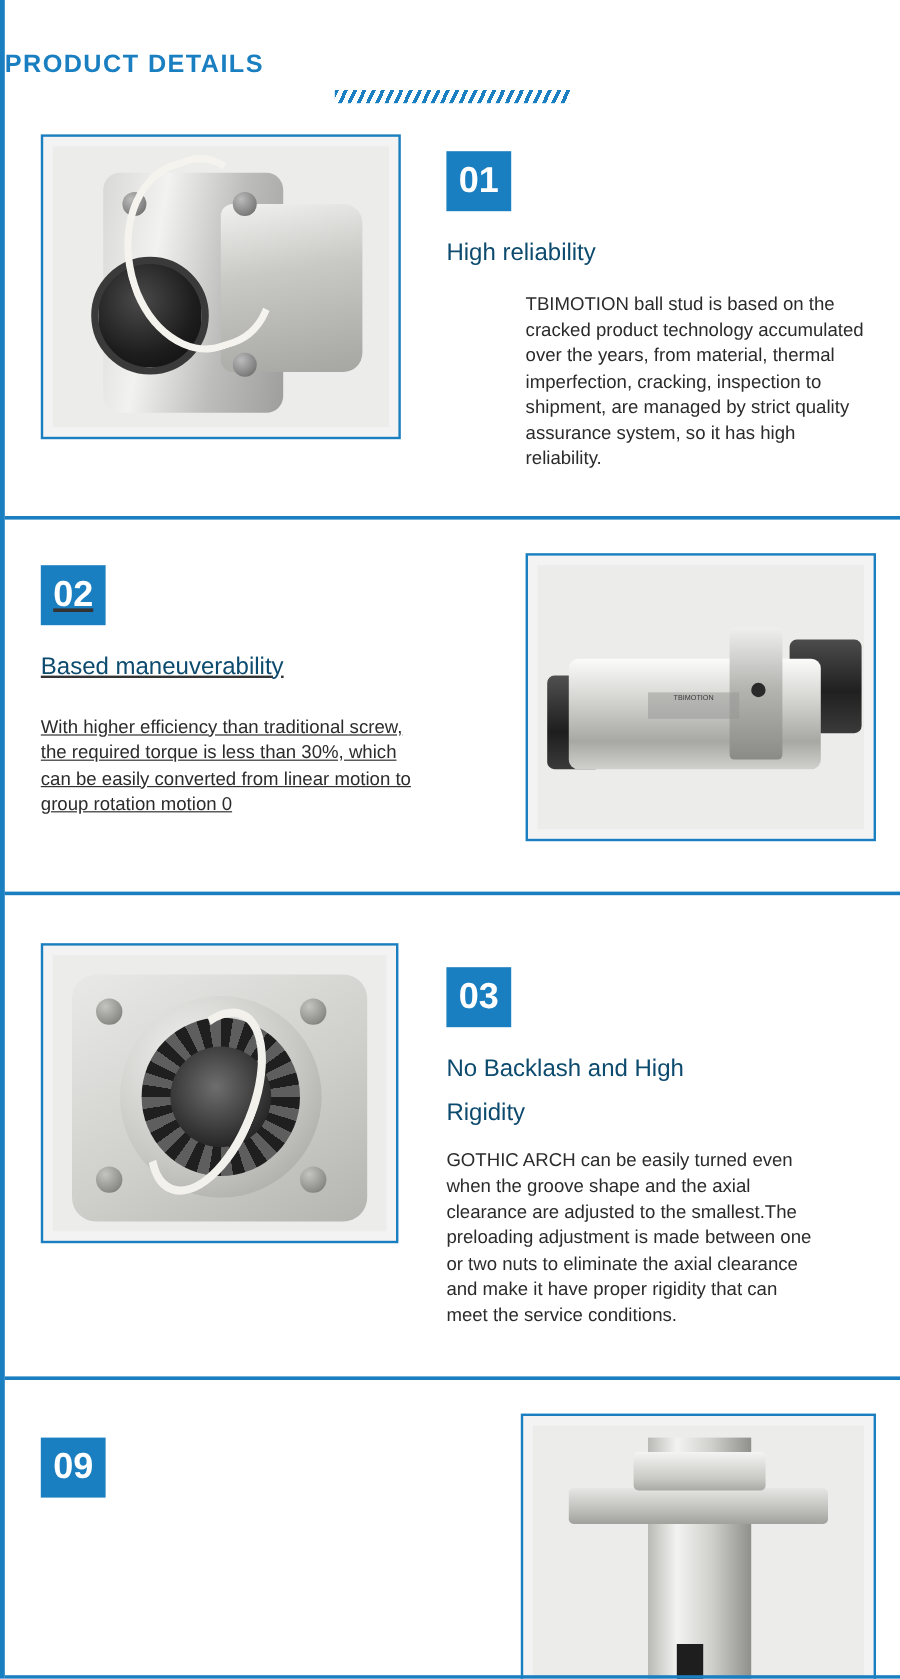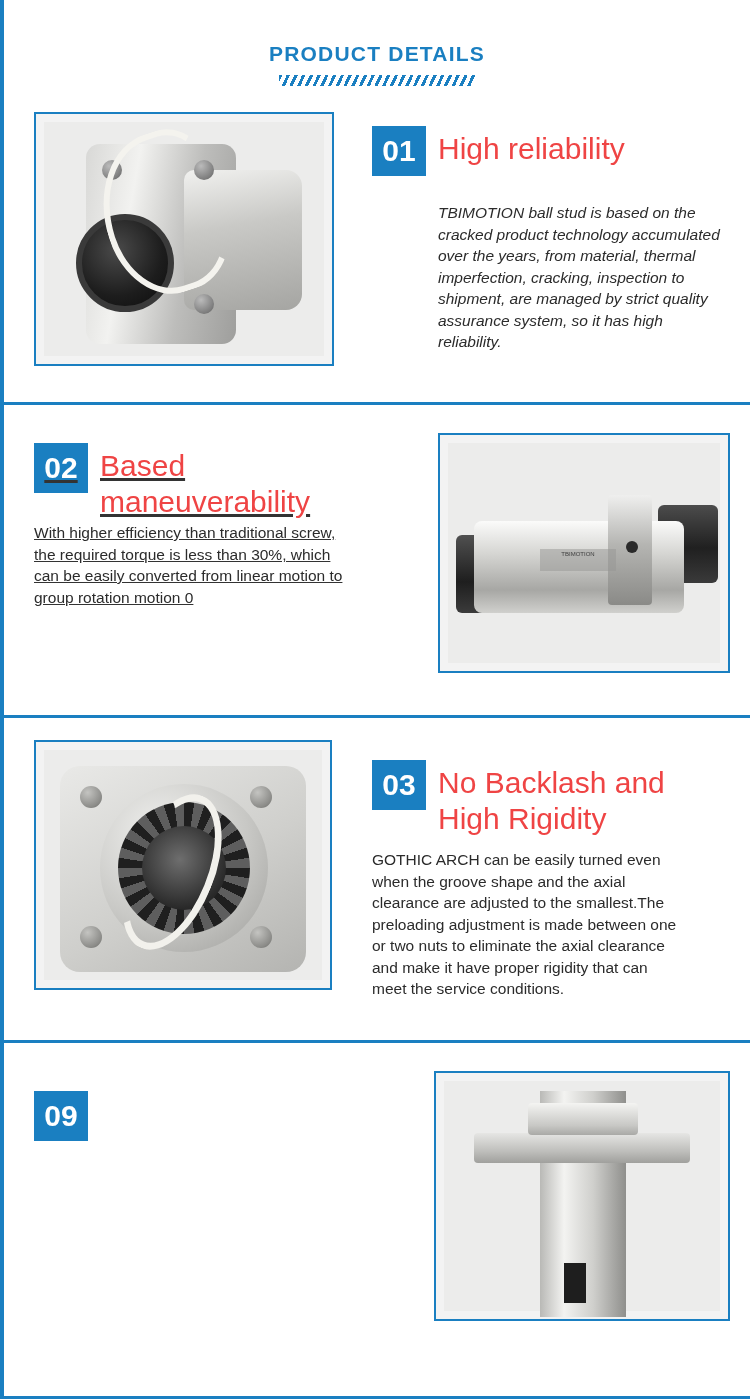--- a/index.html
+++ b/index.html
@@ -17,21 +17,21 @@
   .page {
     position: relative;
     width: 750px;
     height: 1399px;
     box-sizing: border-box;
     border-left: 4px solid #1a7fc1;
     background: #ffffff;
   }
   
   .header {
-    text-align: center;
+    text-align: left;
     padding-top: 42px;
   }
   .header-title {
     color: #1a7fc1;
     font-size: 21px;
     font-weight: bold;
     letter-spacing: 1.2px;
   }
   .header-underline {
     margin: 9px auto 0 auto;
@@ -67,35 +67,36 @@
     flex: none;
   }
   .text-col {
     flex: 1;
     box-sizing: border-box;
   }
   .title-row {
     display: flex;
     align-items: flex-start;
     gap: 12px;
+    flex-direction: column;
   }
   .num-badge {
     background: #1a7fc1;
     color: #ffffff;
     font-size: 30px;
     font-weight: bold;
     width: 54px;
     height: 50px;
     line-height: 50px;
     text-align: center;
     flex: none;
   }
   .feature-title {
-    color: #ef4444;
-    font-size: 30px;
+    color: #0c4a6e;
+    font-size: 20px;
     line-height: 36px;
     padding-top: 5px;
   }
   .body-text {
     font-size: 15.5px;
     line-height: 21.5px;
     color: #2b2b2b;
     margin-top: 9px;
   }
 
@@ -106,21 +107,21 @@
   #section-1 .text-col { padding-top: 14px; }
 
   #divider-1 { margin-top: 36px; }
 
   #section-2 { padding-top: 28px; }
   #section-2 .photo { width: 292px; height: 240px; margin-left: 30px; order: 2;}
   #section-2 .text-col { order: 1; padding-top: 10px; padding-right: 0; text-decoration: underline; }
 
   #divider-2 { margin-top: 42px; }
 
-  #section-3 { padding-top: 22px; justify-content: center; }
+  #section-3 { padding-top: 40px; justify-content: center; }
   #section-3 .photo { width: 298px; height: 250px; margin-right: 40px; }
   #section-3 .text-col { padding-top: 20px; }
 
   #divider-3 { margin-top: 40px; }
 
   #section-4 { padding-top: 28px; }
   #section-4 .photo { width: 296px; height: 250px; margin-left: 28px; order: 2; }
   #section-4 .text-col { order: 1; padding-top: 20px; }
 
   .bottom-rule {
@@ -259,21 +260,21 @@
         <div class="p1-hole" style="left:150px; top:172px;"></div>
         <div class="p1-bore"></div>
         <div class="p1-tie"></div>
       </div>
     </div>
     <div class="text-col">
       <div class="title-row">
         <div class="num-badge">01</div>
         <div class="feature-title">High reliability</div>
       </div>
-      <div class="body-text" style="margin-left:66px; margin-top:26px;font-style:italic;">TBIMOTION ball stud is based on the cracked product technology accumulated over the years, from material, thermal imperfection, cracking, inspection to shipment, are managed by strict quality assurance system, so it has high reliability.</div>
+      <div class="body-text" style="margin-left:66px; margin-top:14px;">TBIMOTION ball stud is based on the cracked product technology accumulated over the years, from material, thermal imperfection, cracking, inspection to shipment, are managed by strict quality assurance system, so it has high reliability.</div>
     </div>
   </div>
 
   <div class="divider" id="divider-1"></div>
 
   <div class="section" id="section-2">
     <div class="photo">
       <div class="img-scene">
         <div class="p2-shaft"></div>
         <div class="p2-blackend"></div>
@@ -281,21 +282,21 @@
         <div class="p2-collar"></div>
         <div class="p2-label">TBIMOTION</div>
         <div class="p2-dot"></div>
       </div>
     </div>
     <div class="text-col">
       <div class="title-row">
         <div class="num-badge">02</div>
         <div class="feature-title" style="max-width:230px;">Based maneuverability</div>
       </div>
-      <div class="body-text" style="margin-top:2px; max-width:312px;">With higher efficiency than traditional screw, the required torque is less than 30%, which can be easily converted from linear motion to group rotation motion 0</div>
+      <div class="body-text" style="margin-top:22px; max-width:312px;">With higher efficiency than traditional screw, the required torque is less than 30%, which can be easily converted from linear motion to group rotation motion 0</div>
     </div>
   </div>
 
   <div class="divider" id="divider-2"></div>
 
   <div class="section" id="section-3">
     <div class="photo">
       <div class="img-scene">
         <div class="p3-plate"></div>
         <div class="p3-hole" style="left:36px; top:36px;"></div>

